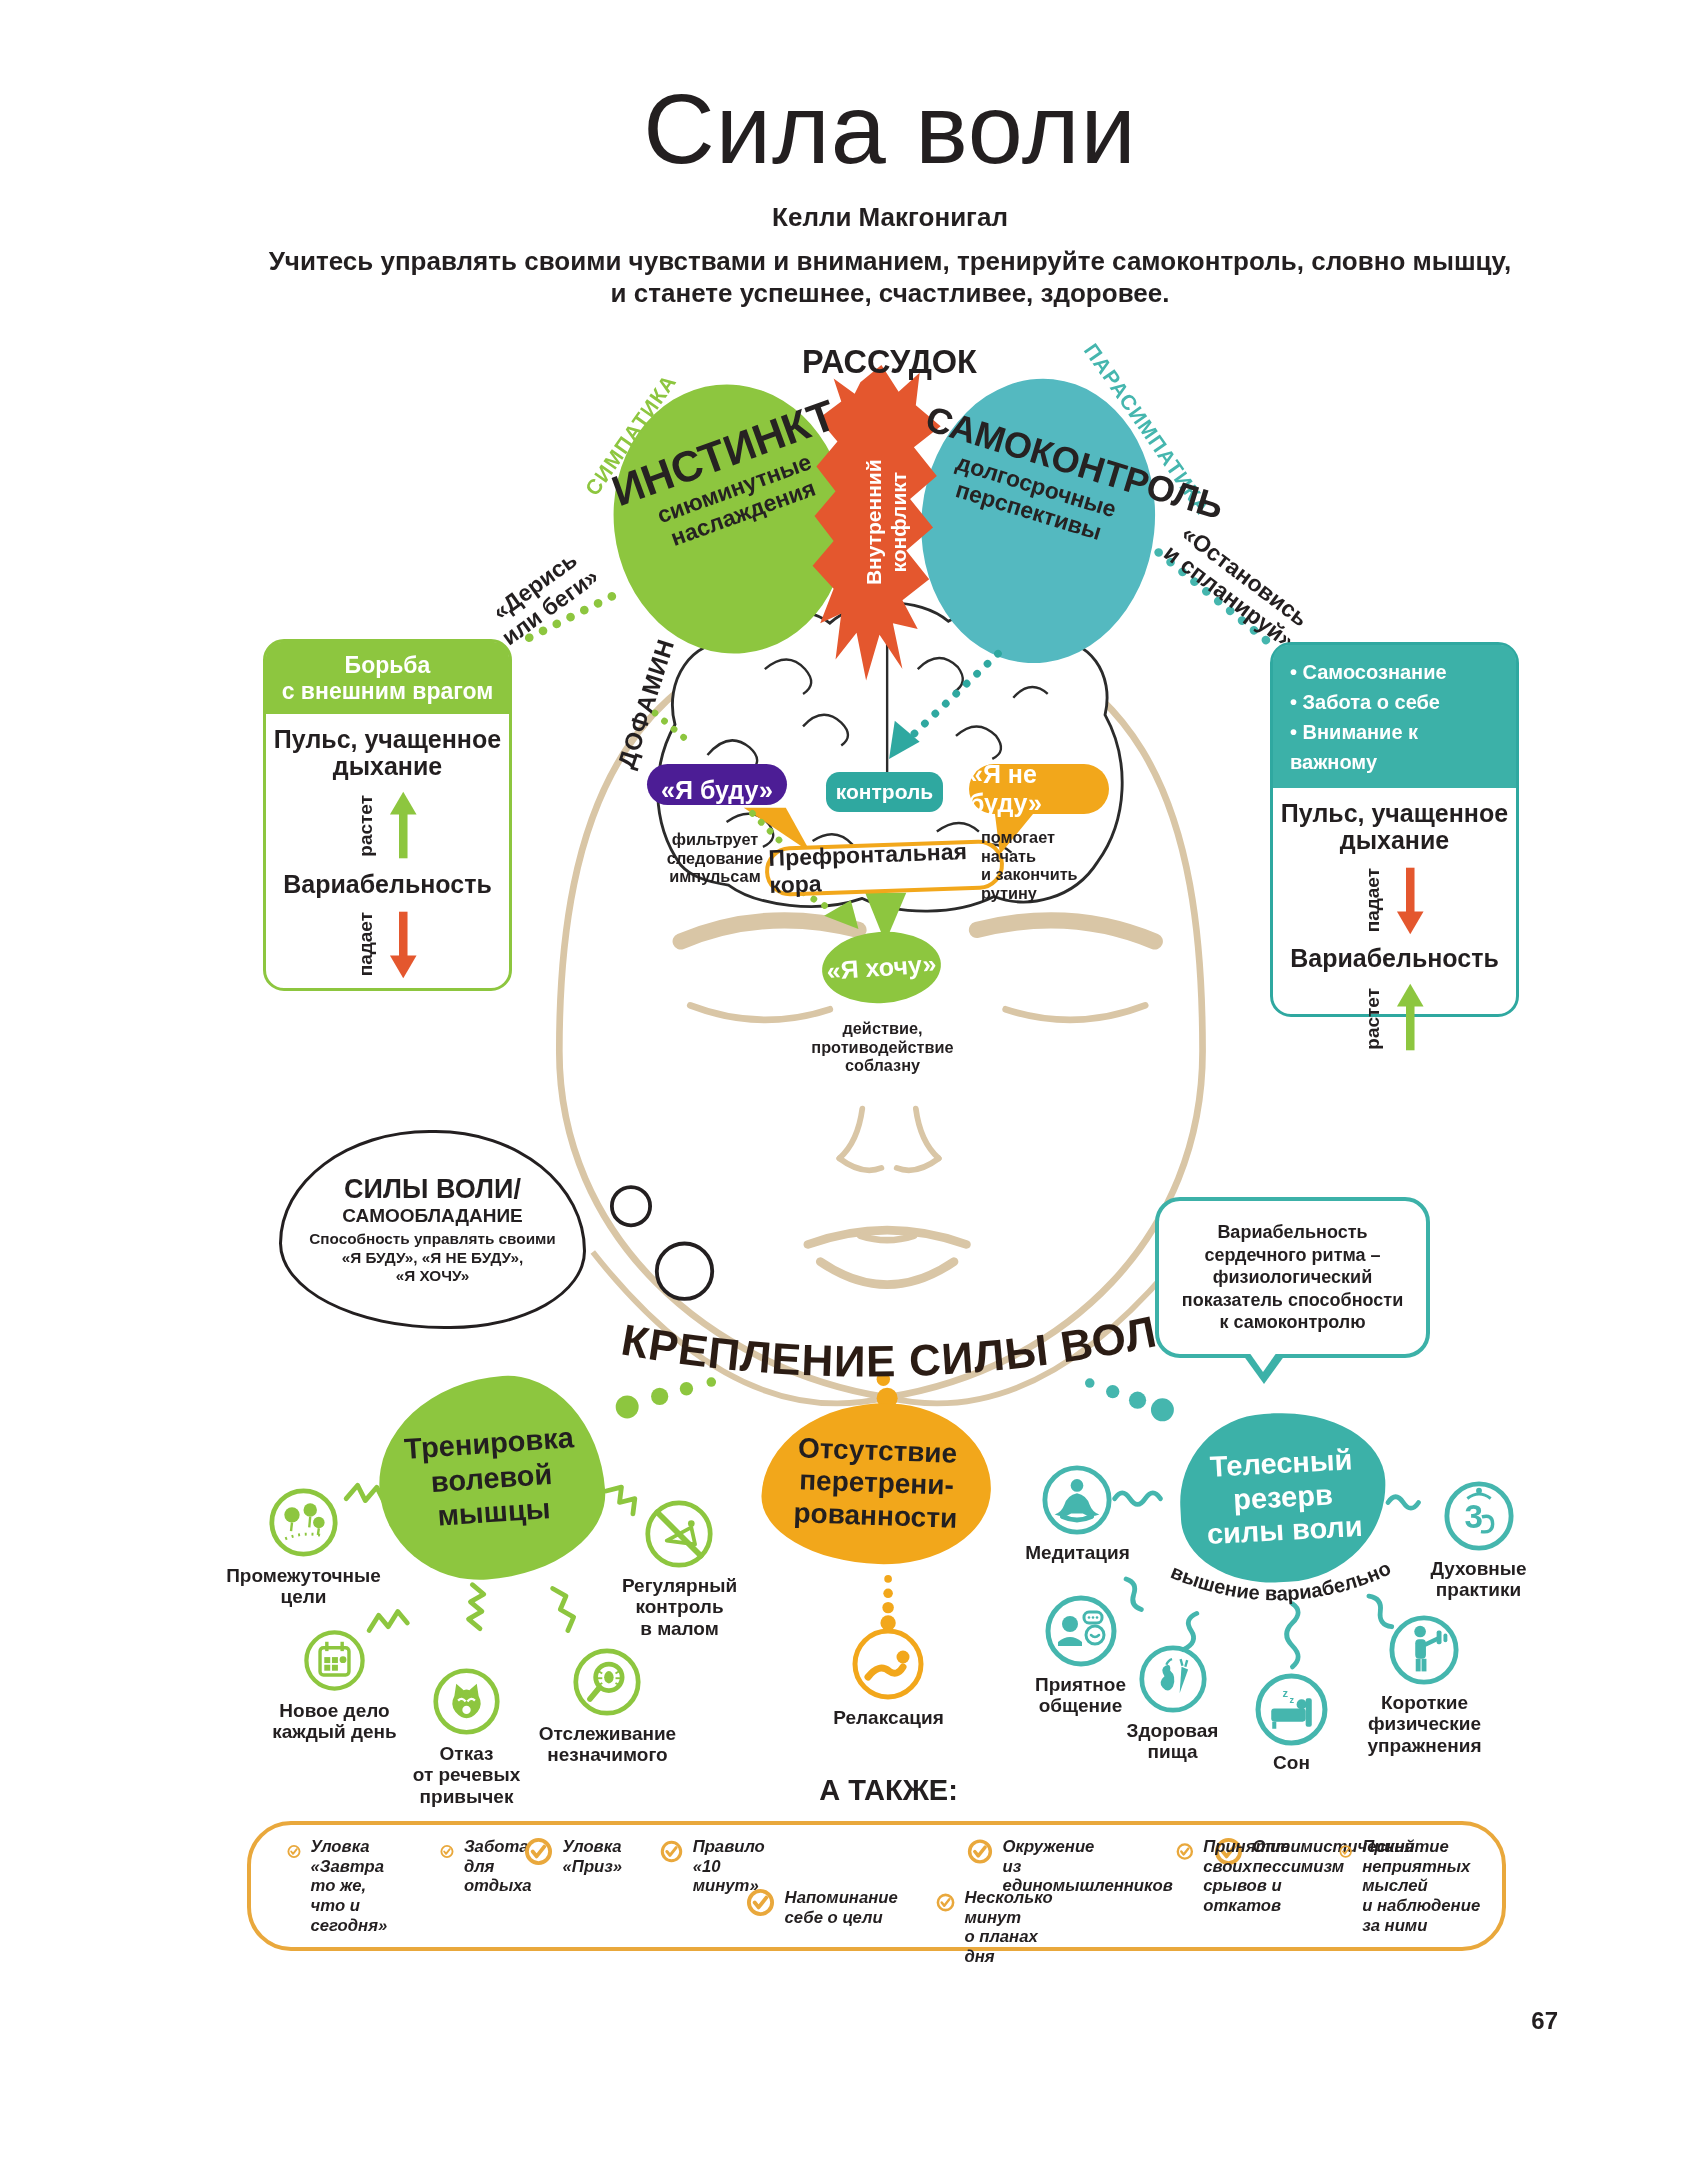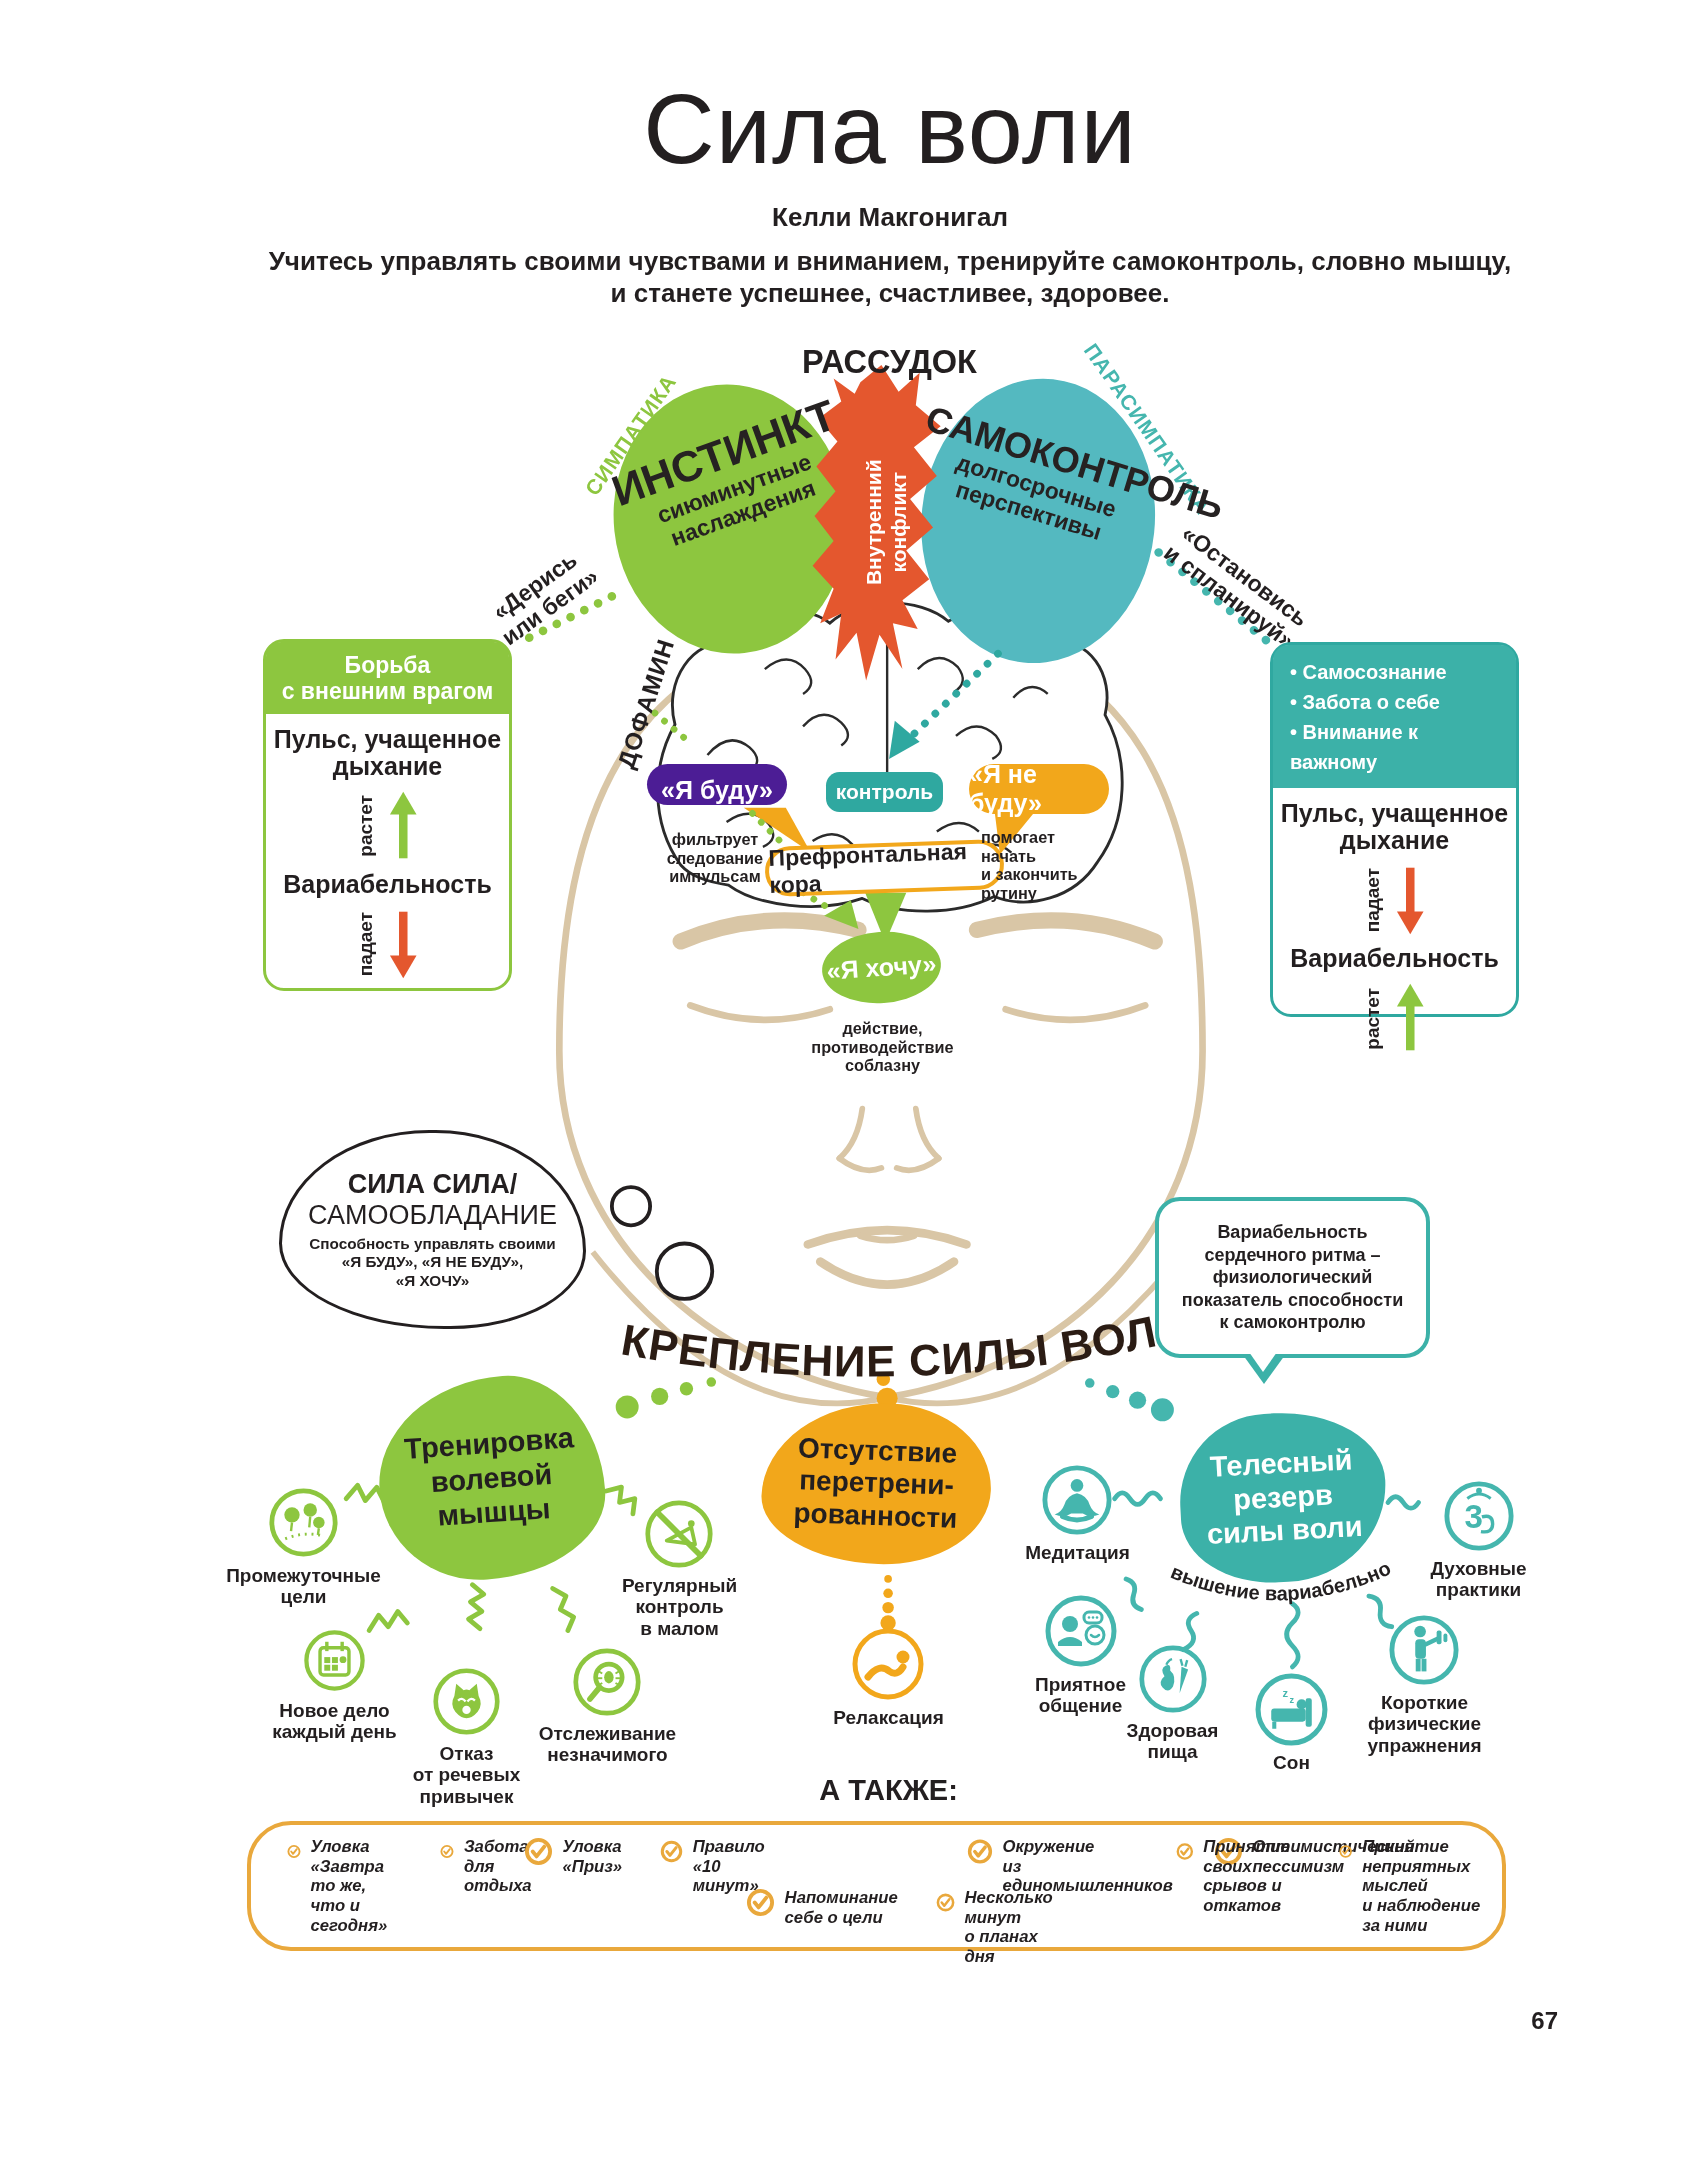--- a/index.html
+++ b/index.html
@@ -237,22 +237,22 @@
       <svg width="32.5" height="76" viewBox="0 0 34 80">
         <line x1="17" y1="74" x2="17" y2="24" stroke="#8DC63F" stroke-width="9"></line>
         <polygon points="17,4 3,28 31,28" fill="#8DC63F"></polygon>
       </svg>
     </div>
   </div>
 
   <div class="box" style="left:279px;top:1130px;width:307px;height:199px;border:3.8px solid #231F20;
               border-radius:50% 50% 45% 55% / 58% 62% 40% 44%;display:flex;flex-direction:column;
               align-items:center;justify-content:center;">
-    <div style="font-size:27px;font-weight:bold;">СИЛА СИЛА/</div>
-    <div style="font-size:27px;font-weight:normal;">САМООБЛАДАНИЕ</div>
+    <div style="font-size:27px;font-weight:bold;">СИЛЫ ВОЛИ/</div>
+    <div style="font-size:19px;font-weight:bold;">САМООБЛАДАНИЕ</div>
     <div style="font-size:15.3px;font-weight:bold;text-align:center;white-space:pre-line;line-height:1.2;margin-top:3.8px;">Способность управлять своими
 «Я БУДУ», «Я НЕ БУДУ»,
 «Я ХОЧУ»</div>
   </div>
 
   <div class="box" style="left:1155px;top:1197px;width:275px;height:161px;border:4.8px solid #3CB1A8;border-radius:25px;
               display:flex;align-items:center;justify-content:center;">
     <div style="font-size:18px;font-weight:bold;text-align:center;white-space:pre-line;line-height:1.25;">Вариабельность
 сердечного ритма –
 физиологический

